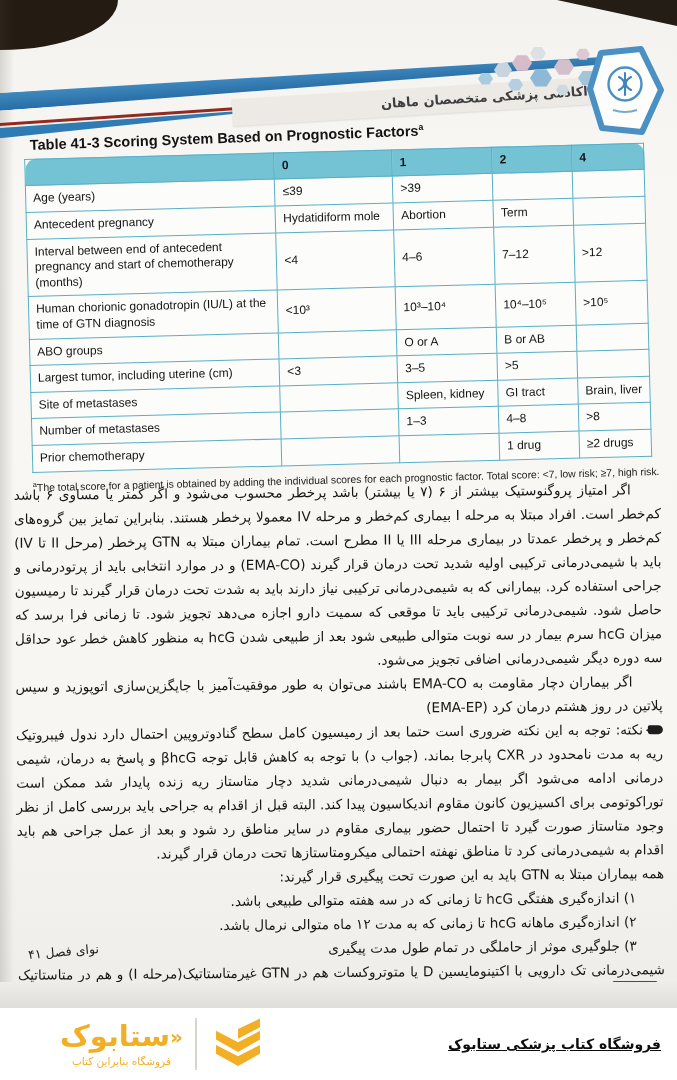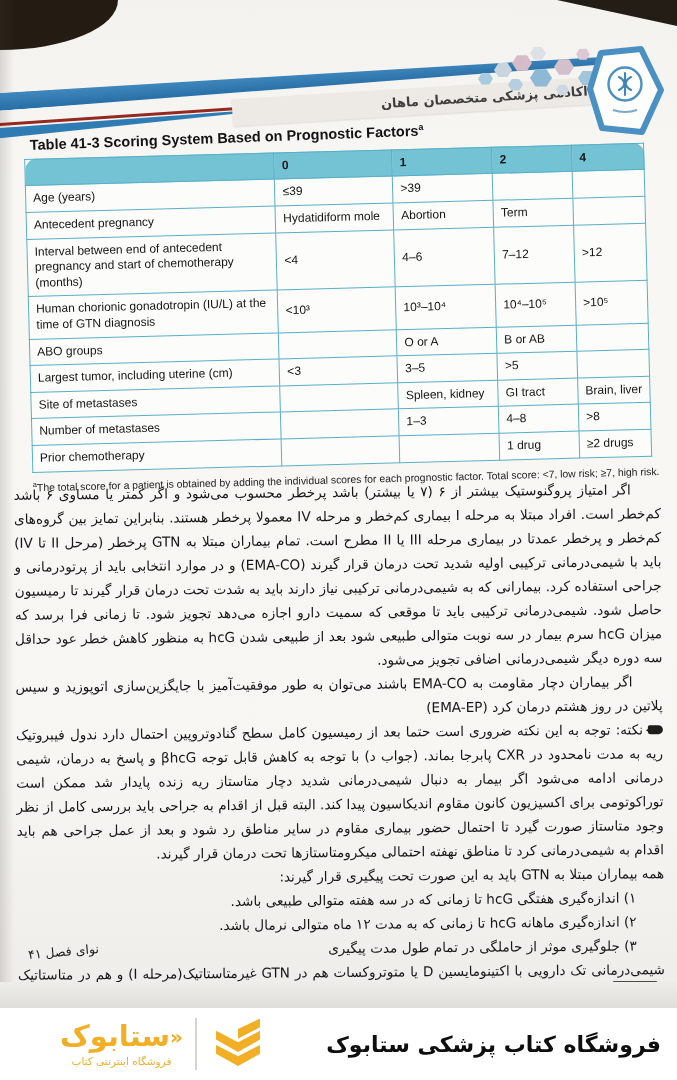--- a/index.html
+++ b/index.html
@@ -79,21 +79,21 @@
   .site-footer{position:absolute;left:0;right:0;top:1008px;height:72px;background:#ffffff;
                display:flex;align-items:center;justify-content:space-between;padding:0 16px 0 60px;}
   .logo-block{display:flex;align-items:center;gap:12px;}
   .wordmark-col{display:flex;flex-direction:column;align-items:center;text-align:right;}
   .wordmark{direction:rtl;color:var(--accent);font-weight:bold;font-size:29px;line-height:1;
             letter-spacing:1px;}
   .wordmark .mark{font-size:20px;vertical-align:2px;}
   .tagline{color:var(--accent);font-size:10.5px;margin-top:4px;direction:rtl;}
   .logo-divider{width:2px;height:52px;background:#d9d5ce;}
   .footer-right{display:flex;flex-direction:column;align-items:center;gap:6px;}
-  .store-name{direction:rtl;font-weight:bold;font-size:22px;color:#0e0e0e;}
+  .store-name{direction:rtl;font-weight:bold;font-size:14px;color:#0e0e0e;text-decoration:underline;}
   .website{font-family:"Liberation Sans","DejaVu Sans",sans-serif;font-weight:bold;font-size:19px;
            letter-spacing:6px;color:#141414;white-space:nowrap;}
   .website .accent{color:var(--accent);}
 </style>
 </head>
 <body>
 
 <div class="page">
 
   <div class="corner-tl"></div>
@@ -235,21 +235,21 @@
   <svg class="corner-hex" width="78" height="34" viewBox="0 0 78 34">
     <path d="M4,33 L17,7 L59,7 L74,33" fill="none" stroke="#161616" stroke-width="3.4" stroke-linejoin="round"></path>
   </svg>
 
   <div class="pre-footer"></div>
 
   <footer class="site-footer">
     <div class="logo-block">
       <div class="wordmark-col">
         <div class="wordmark"><span class="mark">«</span><span>ستابوک</span></div>
-        <div class="tagline">فروشگاه اینترنتی کتاب</div>
+        <div class="tagline">فروشگاه بنابراین کتاب</div>
       </div>
       <div class="logo-divider"></div>
       <svg width="58" height="58" viewBox="0 0 66 58">
         <path d="M33,12 L58,0 L58,10 L33,23 Z" fill="#F2AF25"></path>
         <path d="M8,14 L33,27 L58,14 L58,24 L33,38 L8,24 Z" fill="#F2AF25"></path>
         <path d="M8,30 L33,43 L58,30 L58,40 L33,54 L8,40 Z" fill="#F2AF25"></path>
       </svg>
     </div>
     <div class="footer-right">
       <div class="store-name">فروشگاه کتاب پزشکی ستابوک</div>

